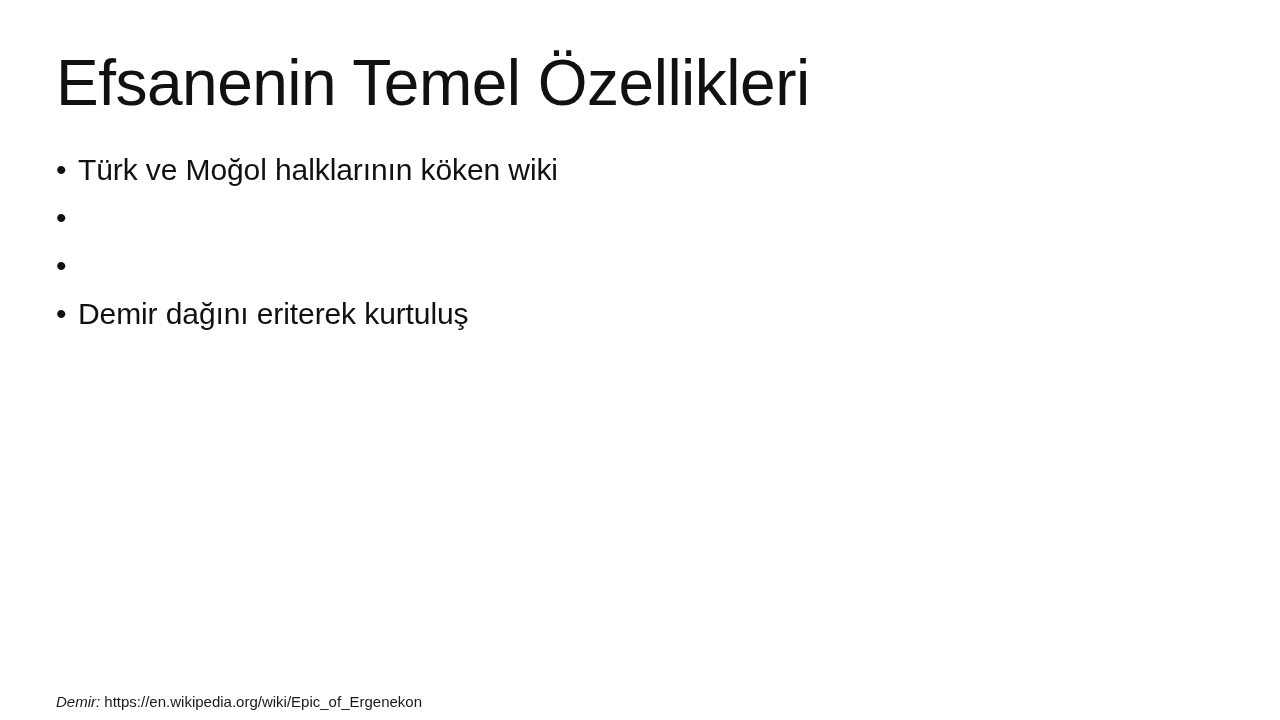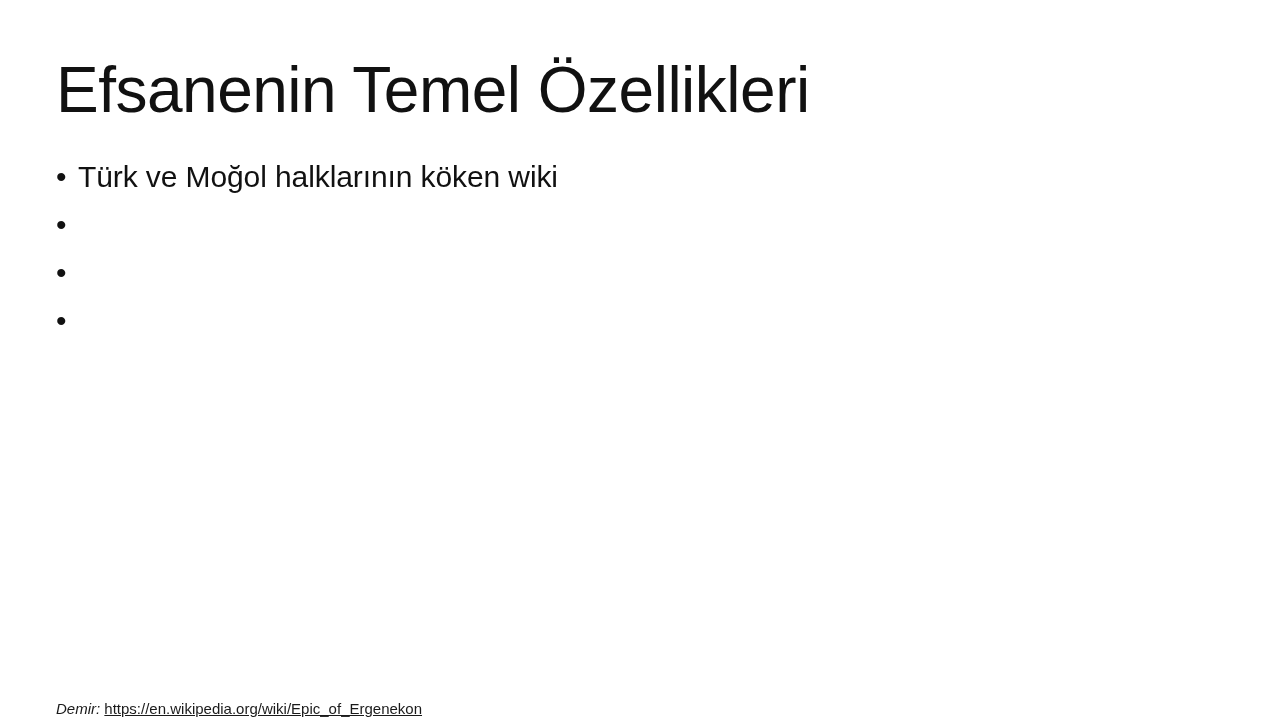--- a/index.html
+++ b/index.html
@@ -16,21 +16,20 @@
     color: #111111;
     overflow: hidden;
   }
 
   .slide {
     position: relative;
     width: 1280px;
     height: 672px;
     background: #ffffff;
     box-sizing: border-box;
-    margin-top: 7px;
   }
 
   
   .slide-title {
     position: absolute;
     left: 56px;
     top: 48px;
     width: 1168px;
     margin: 0;
     font-size: 64px;
@@ -86,21 +85,20 @@
     color: #1a1a1a;
     white-space: nowrap;
   }
 
   .source-label {
     font-style: italic;
   }
 
   .source-url {
     font-style: normal;
-    text-decoration: underline;
   }
 </style>
 </head>
 <body>
 
 <div class="slide">
 
   <h1 class="slide-title">Efsanenin Temel Özellikleri</h1>
 
   <ul class="bullet-list">
@@ -113,20 +111,21 @@
     <li class="bullet-item">
       <span class="bullet-marker">•</span>
     </li>
 
     <li class="bullet-item">
       <span class="bullet-marker">•</span>
     </li>
 
     <li class="bullet-item">
       <span class="bullet-marker">•</span>
+      <span class="bullet-text">Demir dağını eriterek kurtuluş</span>
     </li>
 
   </ul>
 
   <div class="source-line">
     <span class="source-label">Demir:</span><span>&nbsp;</span><span class="source-url">https://en.wikipedia.org/wiki/Epic_of_Ergenekon</span>
   </div>
 
 </div>
 

